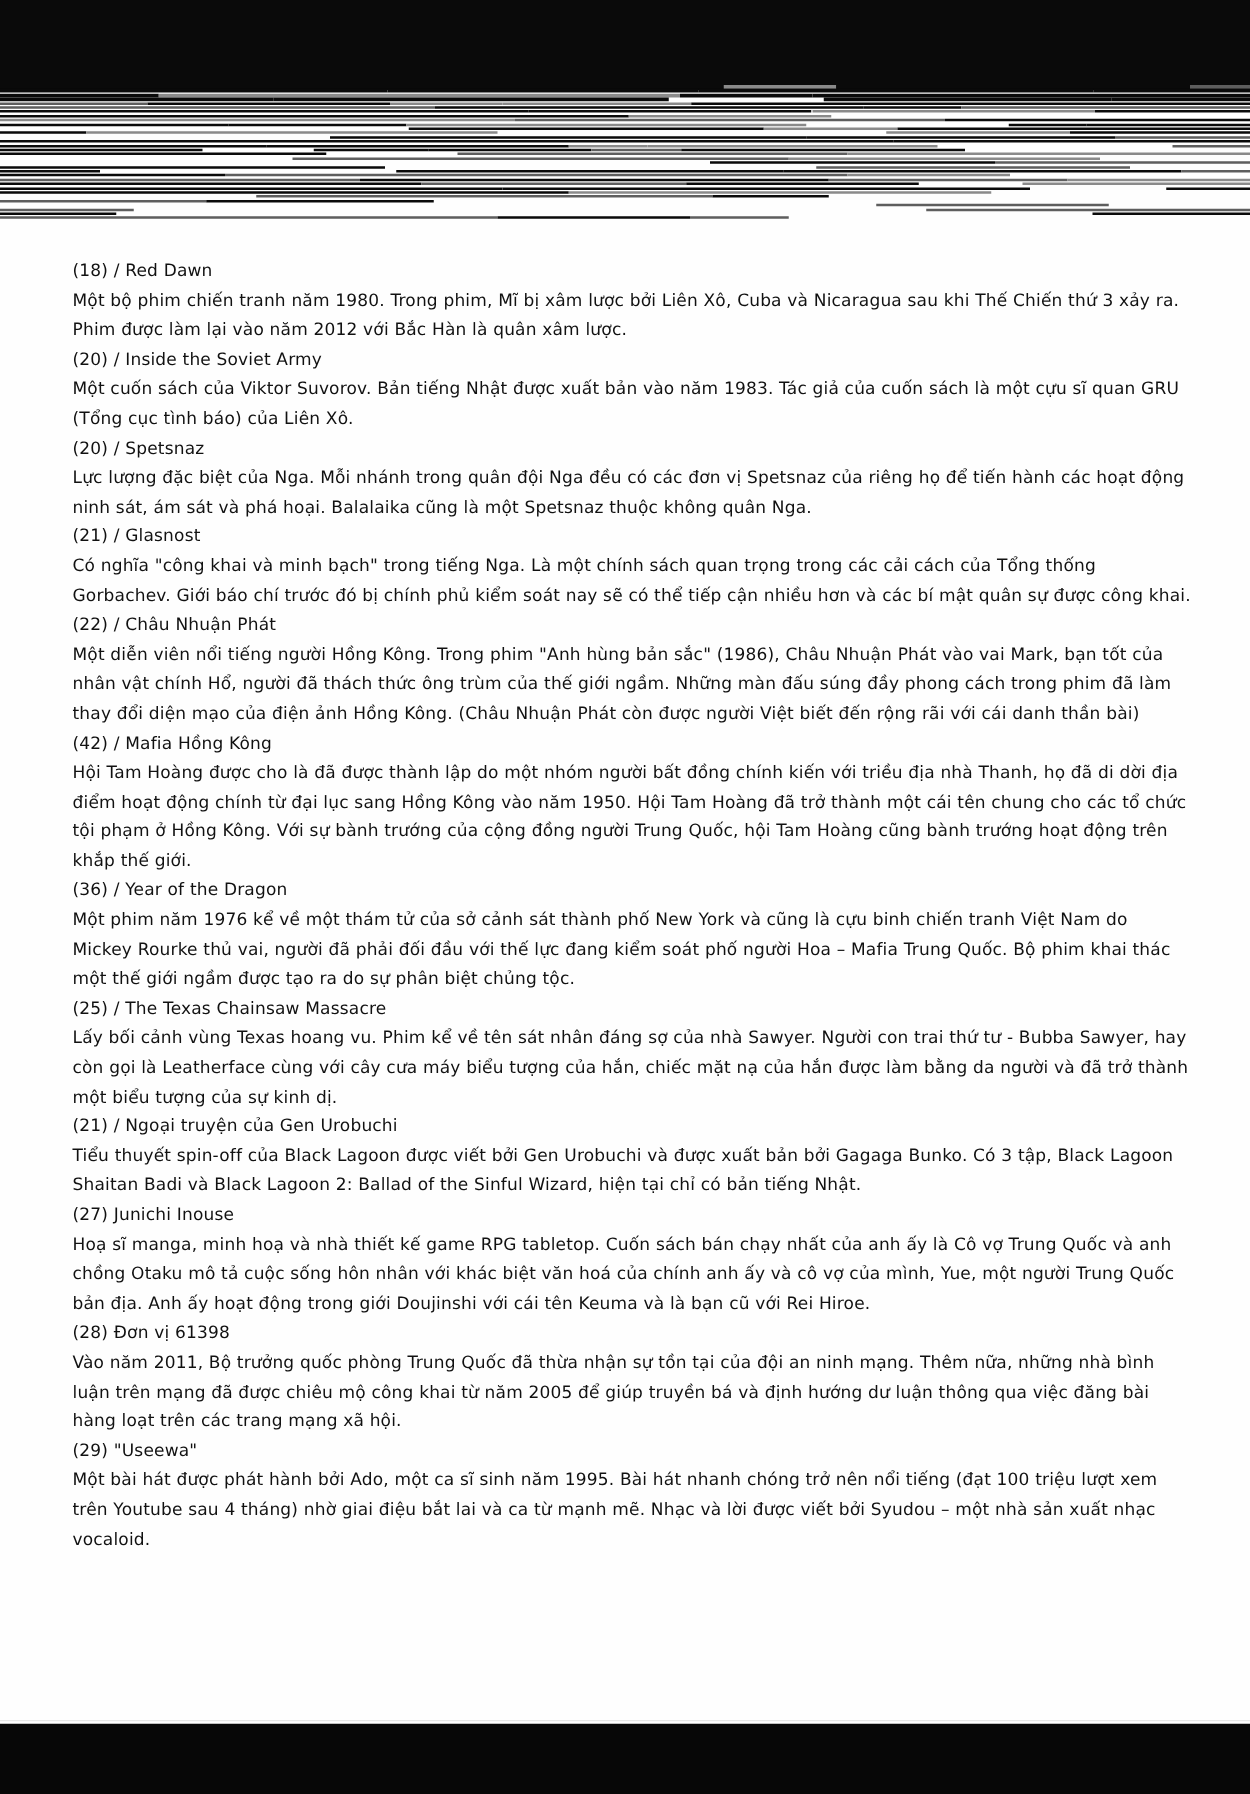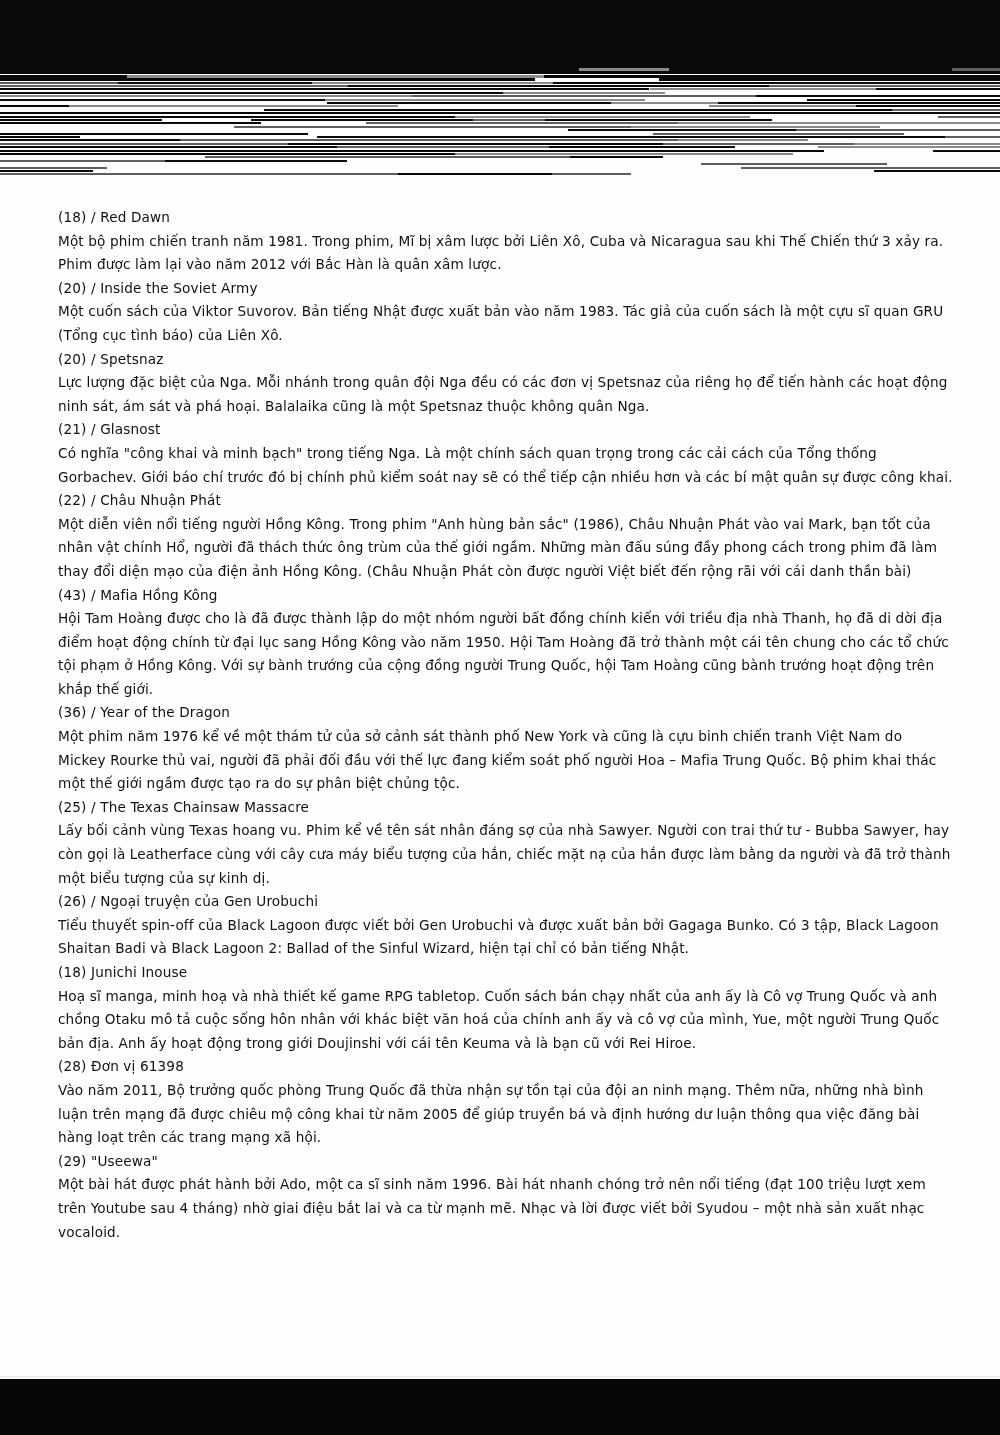--- a/index.html
+++ b/index.html
@@ -138,39 +138,39 @@
     <div class="stripe" style="left: 741.36px; top: 98.6px; width: 291.864px; height: 2px; background: rgb(94, 94, 94);"></div>
     <div class="stripe" style="left: 0px; top: 102px; width: 93.0904px; height: 2px; background: rgb(10, 10, 10);"></div>
     <div class="stripe" style="left: 874.083px; top: 102px; width: 227.667px; height: 2px; background: rgb(10, 10, 10);"></div>
     <div class="stripe" style="left: 0px; top: 105.4px; width: 397.556px; height: 2px; background: rgb(94, 94, 94);"></div>
     <div class="stripe" style="left: 397.556px; top: 105.4px; width: 154.215px; height: 2px; background: rgb(10, 10, 10);"></div>
     <div class="stripe" style="left: 551.771px; top: 105.4px; width: 79.3714px; height: 2px; background: rgb(94, 94, 94);"></div>
   </div>
 
 <div class="notes" id="notes">
   <p class="note-title">(18) / Red Dawn</p>
-  <p class="note-body">Một bộ phim chiến tranh năm 1981. Trong phim, Mĩ bị xâm lược bởi Liên Xô, Cuba và Nicaragua sau khi Thế Chiến thứ 3 xảy ra. Phim được làm lại vào năm 2012 với Bắc Hàn là quân xâm lược.</p>
+  <p class="note-body">Một bộ phim chiến tranh năm 1980. Trong phim, Mĩ bị xâm lược bởi Liên Xô, Cuba và Nicaragua sau khi Thế Chiến thứ 3 xảy ra. Phim được làm lại vào năm 2012 với Bắc Hàn là quân xâm lược.</p>
   <p class="note-title">(20) / Inside the Soviet Army</p>
   <p class="note-body">Một cuốn sách của Viktor Suvorov. Bản tiếng Nhật được xuất bản vào năm 1983. Tác giả của cuốn sách là một cựu sĩ quan GRU (Tổng cục tình báo) của Liên Xô.</p>
   <p class="note-title">(20) / Spetsnaz</p>
   <p class="note-body">Lực lượng đặc biệt của Nga. Mỗi nhánh trong quân đội Nga đều có các đơn vị Spetsnaz của riêng họ để tiến hành các hoạt động ninh sát, ám sát và phá hoại. Balalaika cũng là một Spetsnaz thuộc không quân Nga.</p>
   <p class="note-title">(21) / Glasnost</p>
   <p class="note-body">Có nghĩa "công khai và minh bạch" trong tiếng Nga. Là một chính sách quan trọng trong các cải cách của Tổng thống Gorbachev. Giới báo chí trước đó bị chính phủ kiểm soát nay sẽ có thể tiếp cận nhiều hơn và các bí mật quân sự được công khai.</p>
   <p class="note-title">(22) / Châu Nhuận Phát</p>
   <p class="note-body">Một diễn viên nổi tiếng người Hồng Kông. Trong phim "Anh hùng bản sắc" (1986), Châu Nhuận Phát vào vai Mark, bạn tốt của nhân vật chính Hổ, người đã thách thức ông trùm của thế giới ngầm. Những màn đấu súng đầy phong cách trong phim đã làm thay đổi diện mạo của điện ảnh Hồng Kông. (Châu Nhuận Phát còn được người Việt biết đến rộng rãi với cái danh thần bài)</p>
-  <p class="note-title">(43) / Mafia Hồng Kông</p>
+  <p class="note-title">(42) / Mafia Hồng Kông</p>
   <p class="note-body">Hội Tam Hoàng được cho là đã được thành lập do một nhóm người bất đồng chính kiến với triều địa nhà Thanh, họ đã di dời địa điểm hoạt động chính từ đại lục sang Hồng Kông vào năm 1950. Hội Tam Hoàng đã trở thành một cái tên chung cho các tổ chức tội phạm ở Hồng Kông. Với sự bành trướng của cộng đồng người Trung Quốc, hội Tam Hoàng cũng bành trướng hoạt động trên khắp thế giới.</p>
   <p class="note-title">(36) / Year of the Dragon</p>
   <p class="note-body">Một phim năm 1976 kể về một thám tử của sở cảnh sát thành phố New York và cũng là cựu binh chiến tranh Việt Nam do Mickey Rourke thủ vai, người đã phải đối đầu với thế lực đang kiểm soát phố người Hoa – Mafia Trung Quốc. Bộ phim khai thác một thế giới ngầm được tạo ra do sự phân biệt chủng tộc.</p>
   <p class="note-title">(25) / The Texas Chainsaw Massacre</p>
   <p class="note-body">Lấy bối cảnh vùng Texas hoang vu. Phim kể về tên sát nhân đáng sợ của nhà Sawyer. Người con trai thứ tư - Bubba Sawyer, hay còn gọi là Leatherface cùng với cây cưa máy biểu tượng của hắn, chiếc mặt nạ của hắn được làm bằng da người và đã trở thành một biểu tượng của sự kinh dị.</p>
-  <p class="note-title">(26) / Ngoại truyện của Gen Urobuchi</p>
+  <p class="note-title">(21) / Ngoại truyện của Gen Urobuchi</p>
   <p class="note-body">Tiểu thuyết spin-off của Black Lagoon được viết bởi Gen Urobuchi và được xuất bản bởi Gagaga Bunko. Có 3 tập, Black Lagoon Shaitan Badi và Black Lagoon 2: Ballad of the Sinful Wizard, hiện tại chỉ có bản tiếng Nhật.</p>
-  <p class="note-title">(18) Junichi Inouse</p>
+  <p class="note-title">(27) Junichi Inouse</p>
   <p class="note-body">Hoạ sĩ manga, minh hoạ và nhà thiết kế game RPG tabletop. Cuốn sách bán chạy nhất của anh ấy là Cô vợ Trung Quốc và anh chồng Otaku mô tả cuộc sống hôn nhân với khác biệt văn hoá của chính anh ấy và cô vợ của mình, Yue, một người Trung Quốc bản địa. Anh ấy hoạt động trong giới Doujinshi với cái tên Keuma và là bạn cũ với Rei Hiroe.</p>
   <p class="note-title">(28) Đơn vị 61398</p>
   <p class="note-body">Vào năm 2011, Bộ trưởng quốc phòng Trung Quốc đã thừa nhận sự tồn tại của đội an ninh mạng. Thêm nữa, những nhà bình luận trên mạng đã được chiêu mộ công khai từ năm 2005 để giúp truyền bá và định hướng dư luận thông qua việc đăng bài hàng loạt trên các trang mạng xã hội.</p>
   <p class="note-title">(29) "Useewa"</p>
-  <p class="note-body">Một bài hát được phát hành bởi Ado, một ca sĩ  sinh năm 1996. Bài hát nhanh chóng trở nên nổi tiếng (đạt 100 triệu lượt xem trên Youtube sau 4 tháng) nhờ giai điệu bắt lai và ca từ mạnh mẽ. Nhạc và lời được viết bởi Syudou – một nhà sản xuất nhạc vocaloid.</p>
+  <p class="note-body">Một bài hát được phát hành bởi Ado, một ca sĩ  sinh năm 1995. Bài hát nhanh chóng trở nên nổi tiếng (đạt 100 triệu lượt xem trên Youtube sau 4 tháng) nhờ giai điệu bắt lai và ca từ mạnh mẽ. Nhạc và lời được viết bởi Syudou – một nhà sản xuất nhạc vocaloid.</p>
 </div>
 
 <div class="bottom-line"></div>
 <div class="bottom-black"></div>
 
 </body></html>

